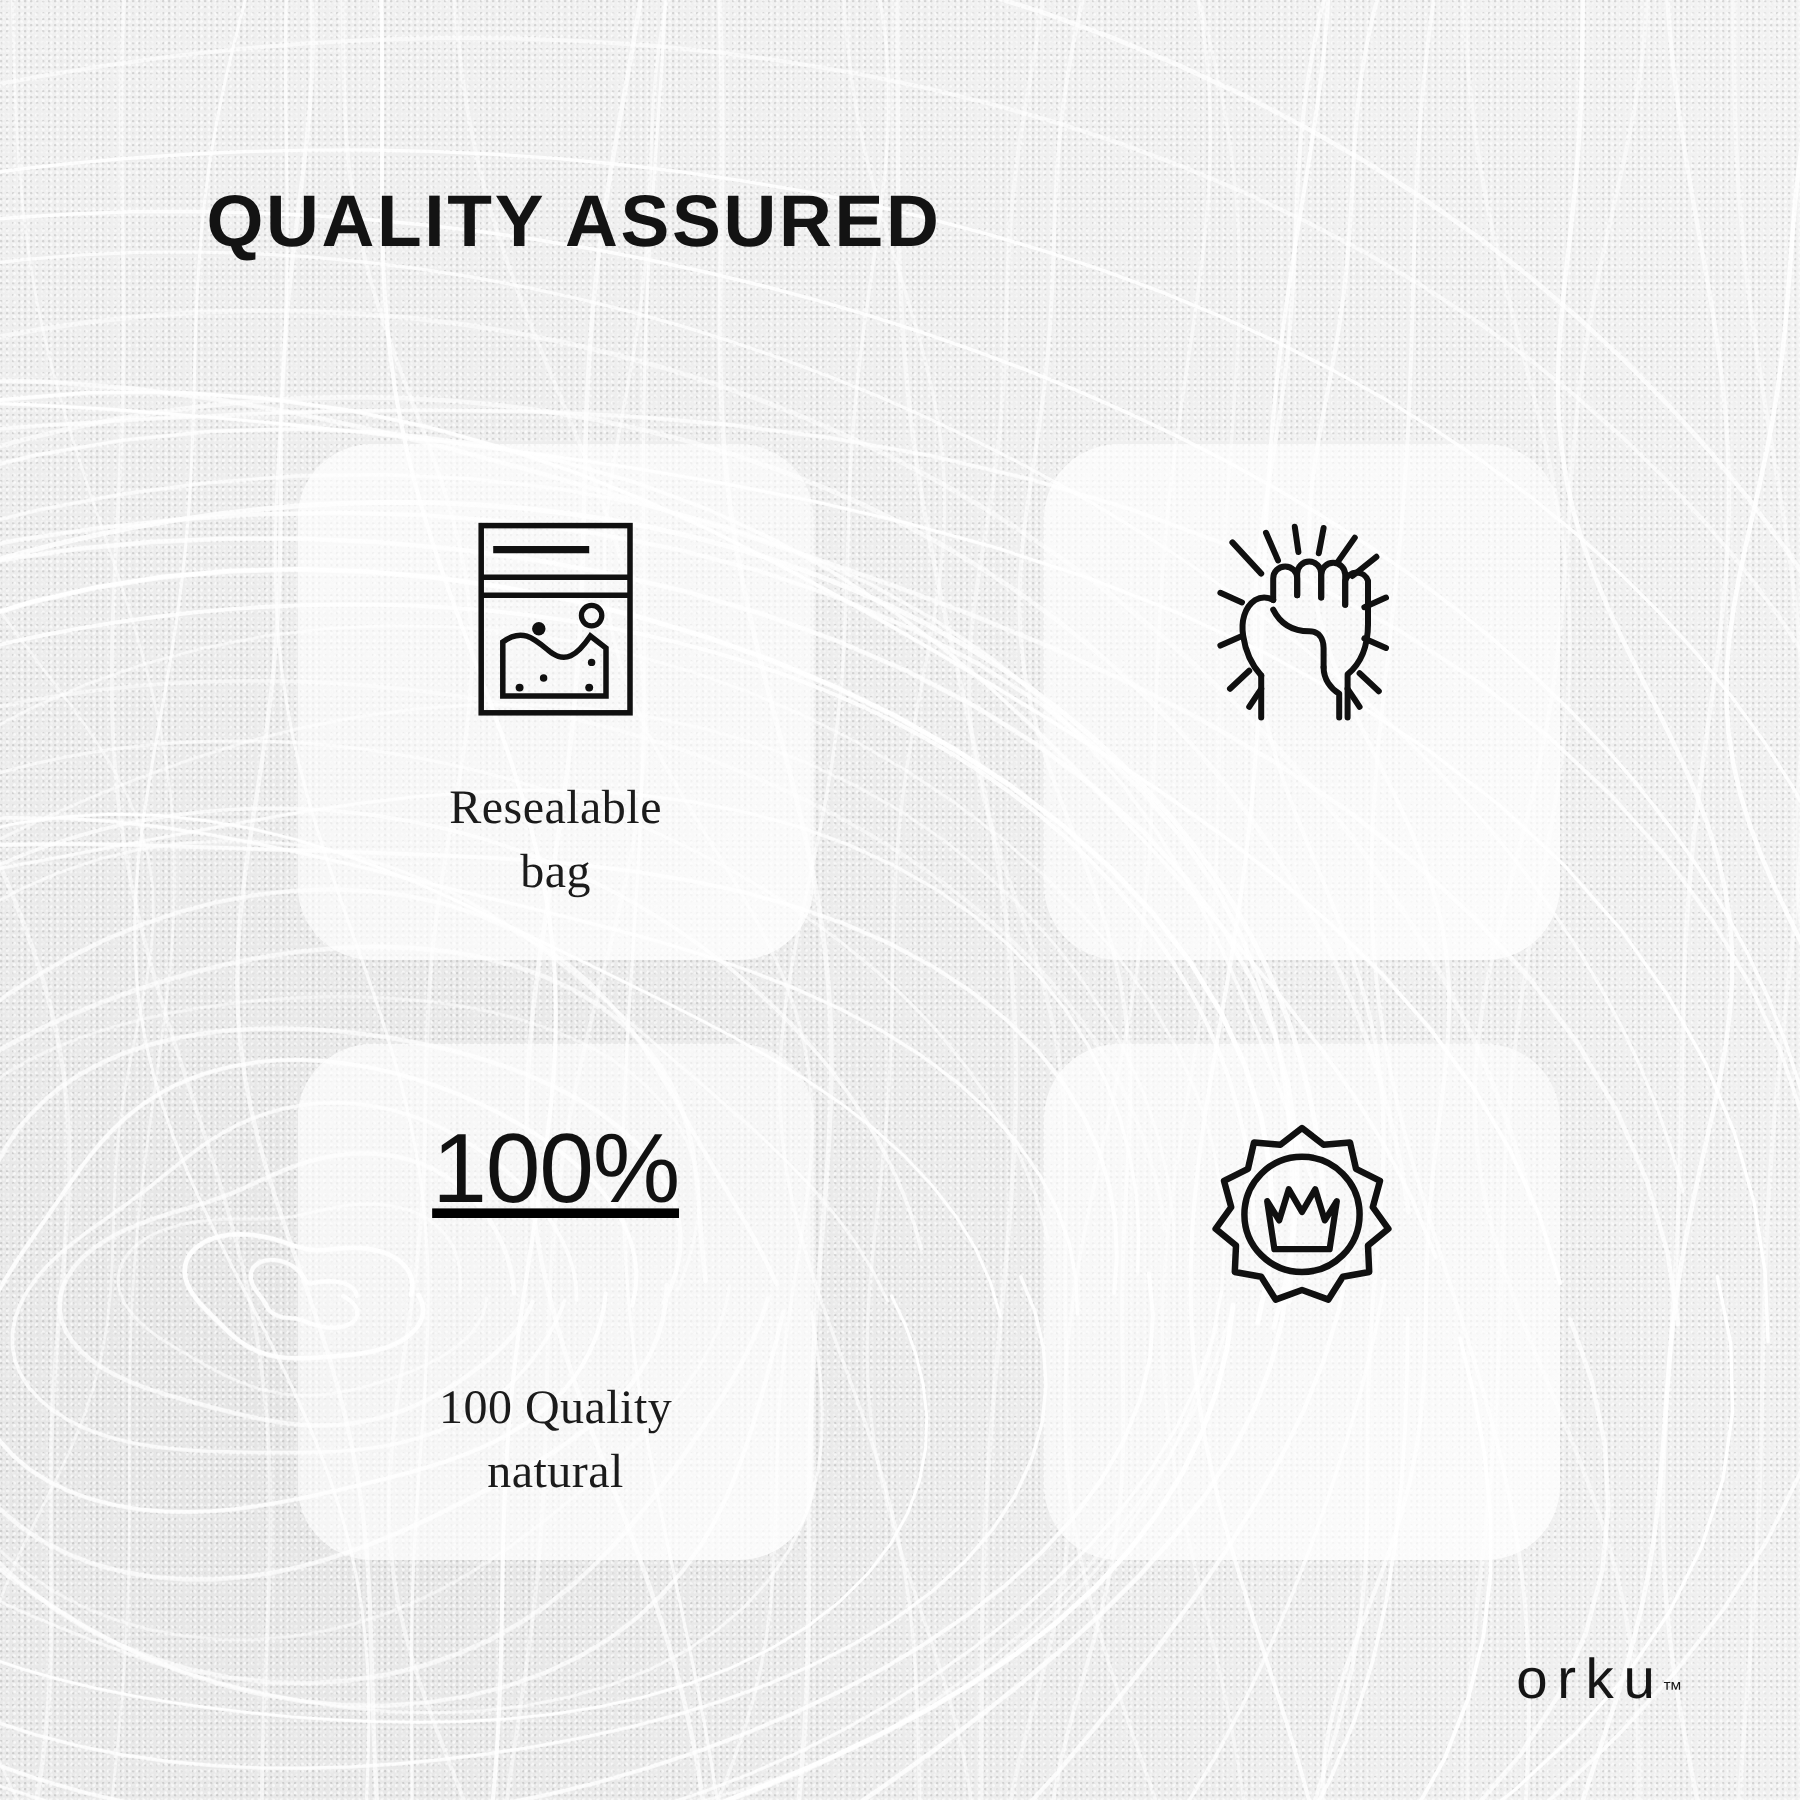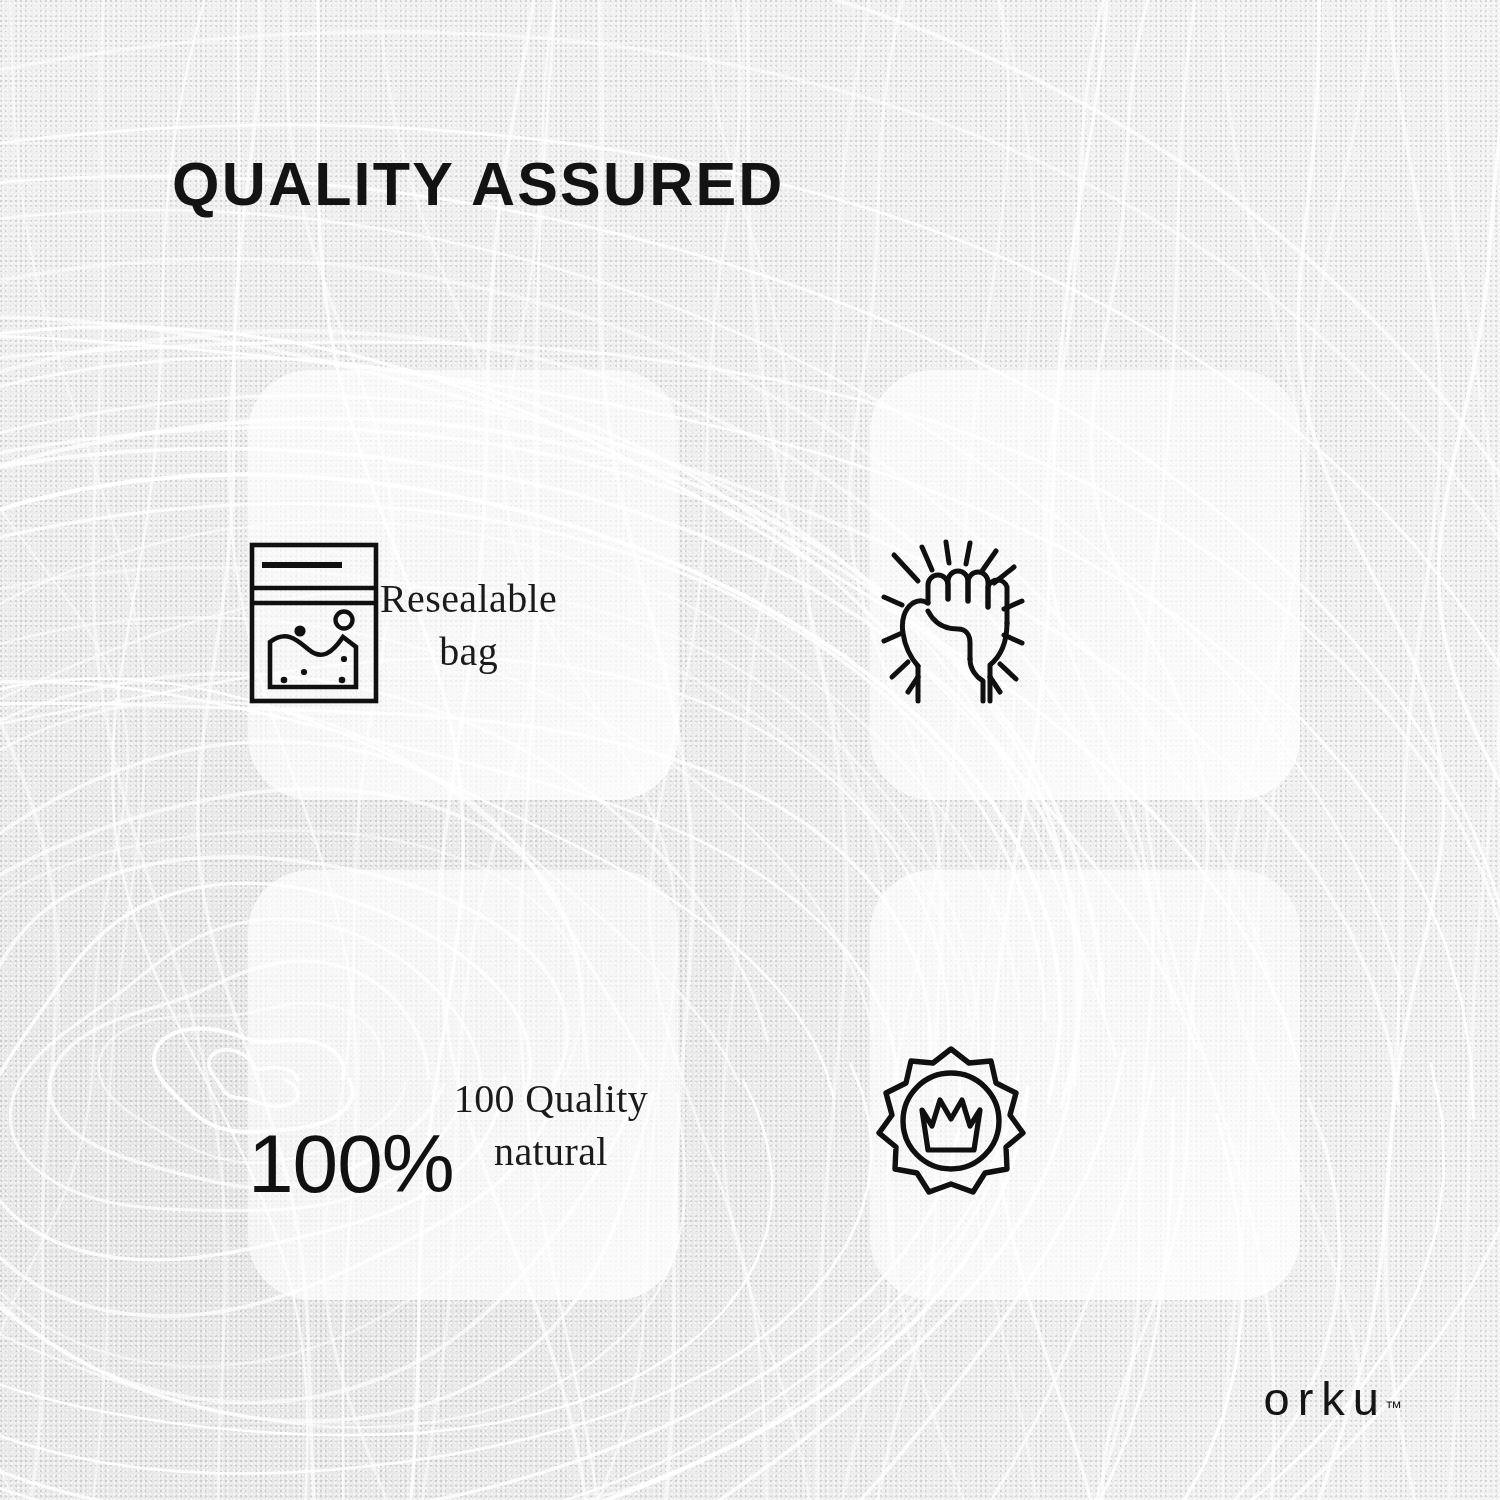--- a/index.html
+++ b/index.html
@@ -65,35 +65,37 @@
     height: 930px;
   }
 
   .card {
     position: absolute;
     width: 430px;
     height: 430px;
     border-radius: 62px;
     background: linear-gradient(150deg, rgba(255,255,255,.72) 0%, rgba(255,255,255,.58) 45%, rgba(255,255,255,.80) 100%);
     display: flex;
-    flex-direction: row;
+    flex-direction: column;
     align-items: center;
     justify-content: flex-start;
     padding-top: 64px;
+    gap: 20px;
   }
   .card.c0 { left: 0px;   top: 0px;   }
   .card.c1 { left: 622px; top: 0px;   }
   .card.c2 { left: 0px;   top: 500px; }
   .card.c3 { left: 622px; top: 500px; }
 
   .card-icon {
     height: 176px;
     display: flex;
-    align-items: flex-end;
+    align-items: flex-start;
     justify-content: center;
+    text-decoration: underline;
   }
   .card-icon svg { display: block; }
 
   .card-label {
     margin-top: 16px;
     font-family: "Liberation Serif", "DejaVu Serif", serif;
     font-size: 40px;
     line-height: 1.33;
     text-align: center;
     color: #1b1b1b;

